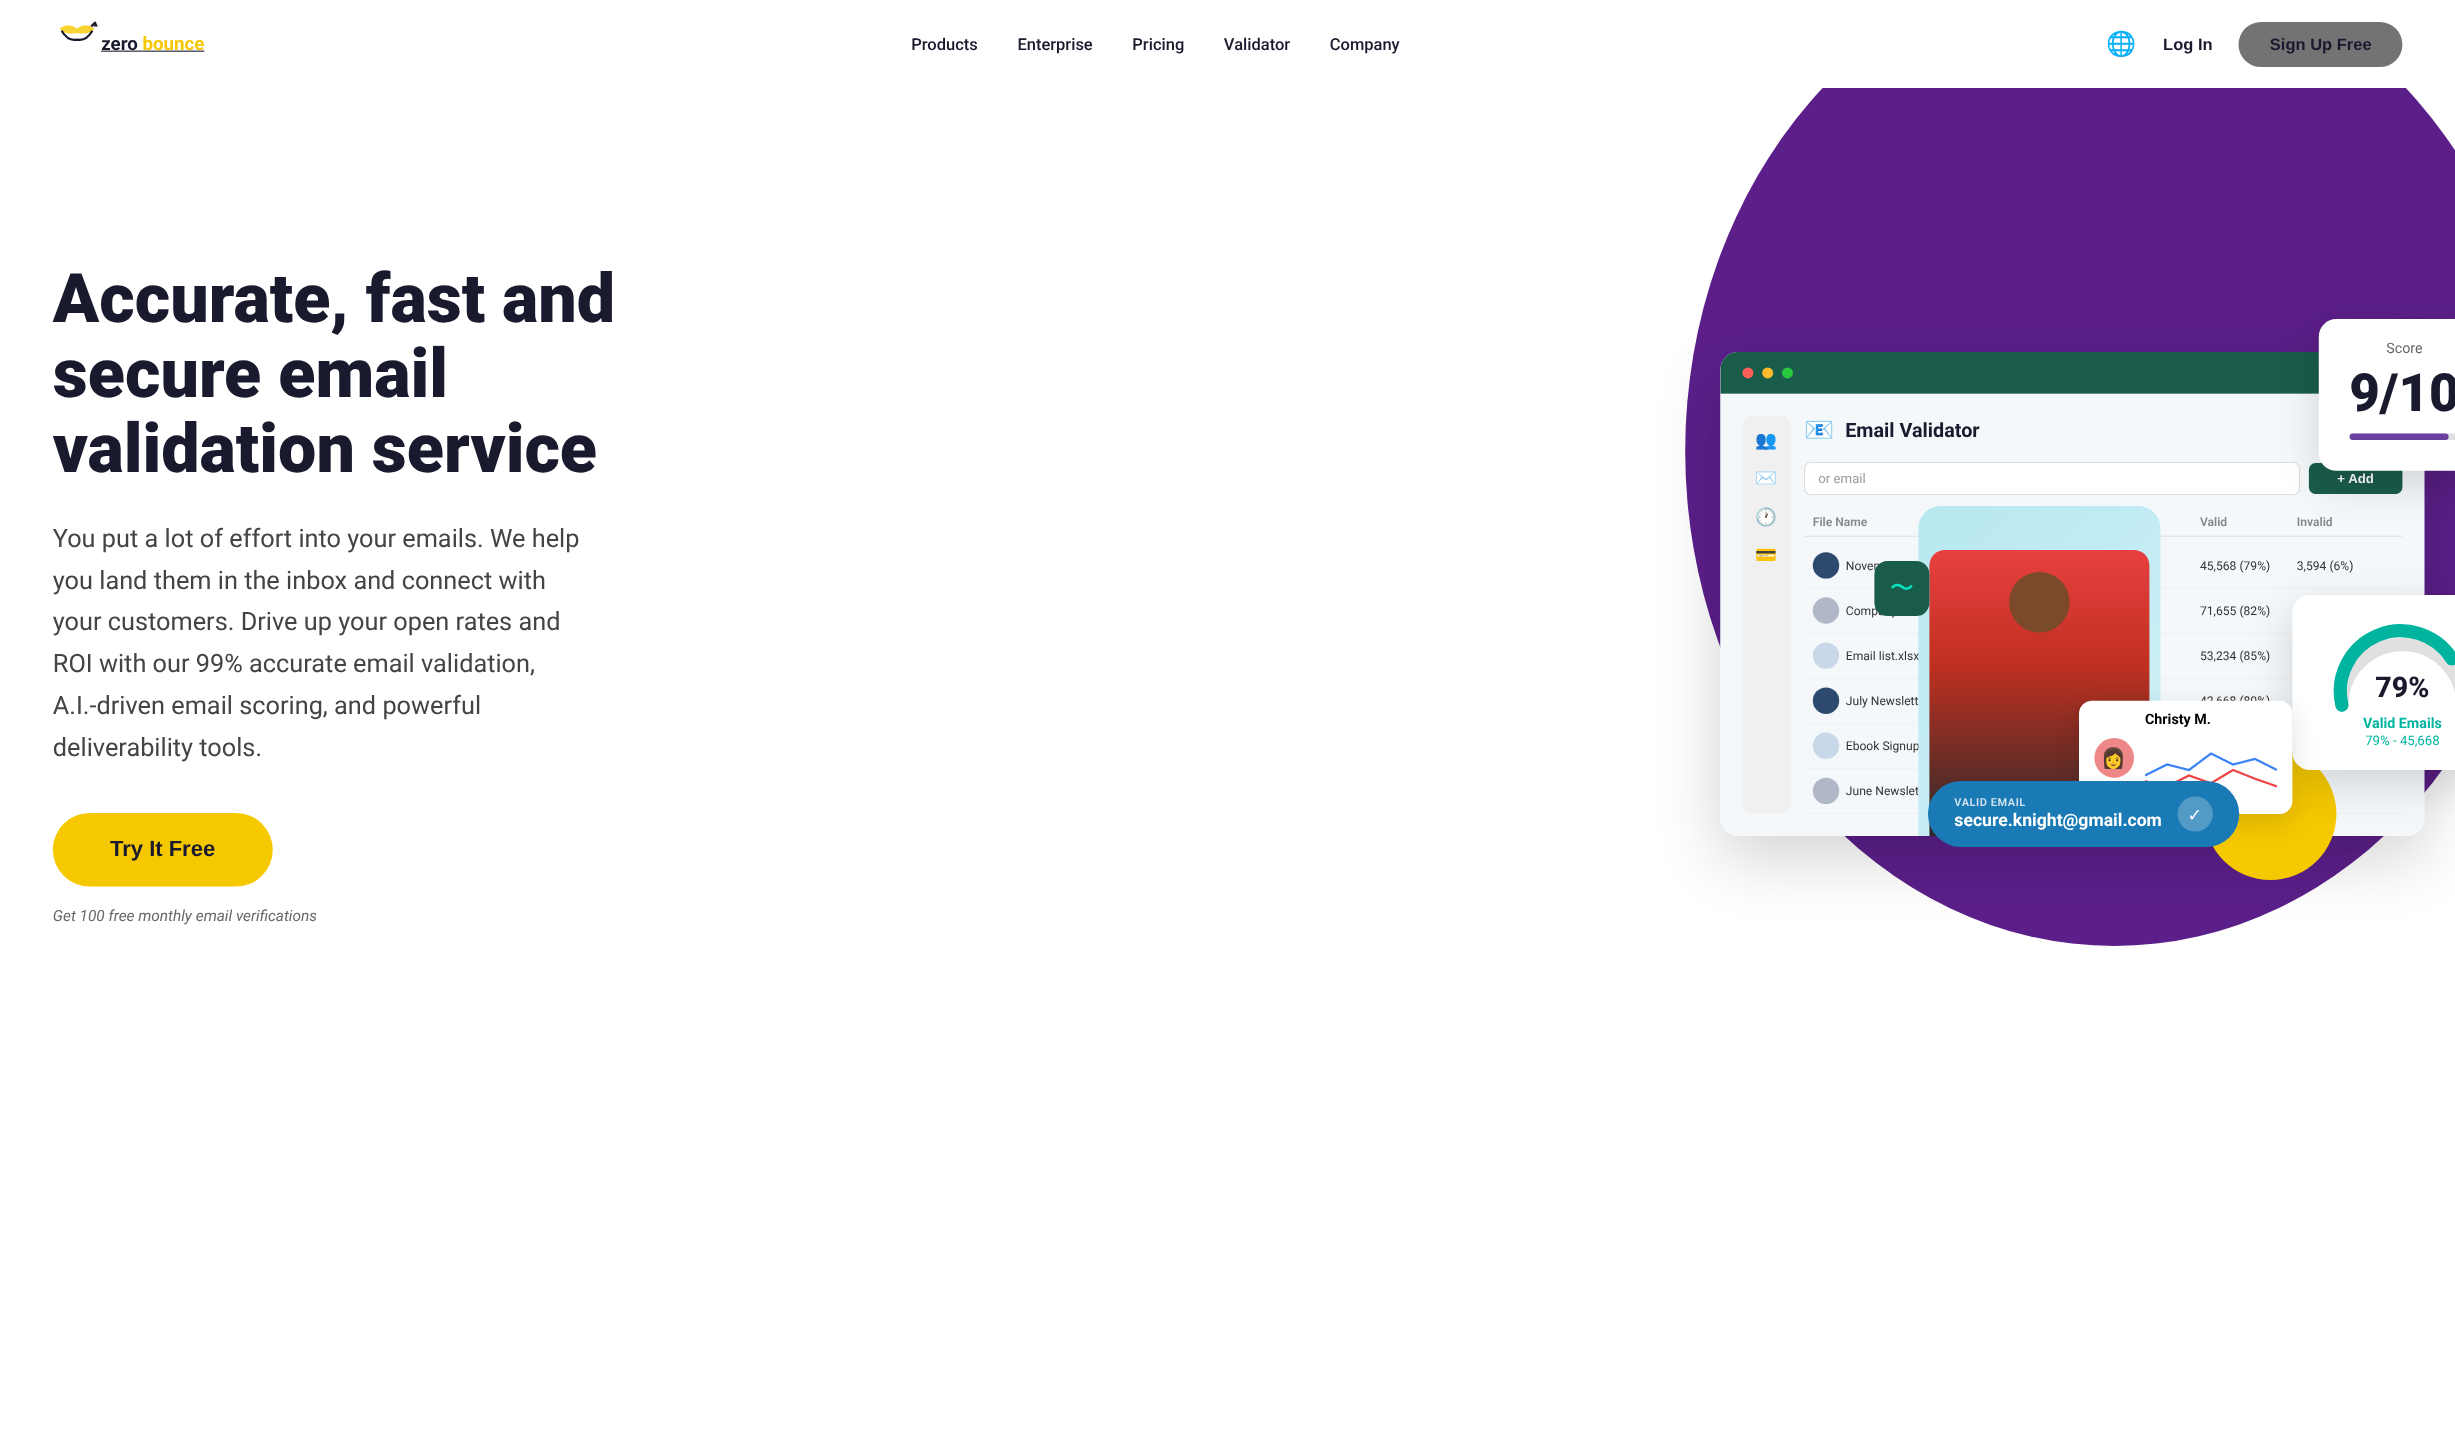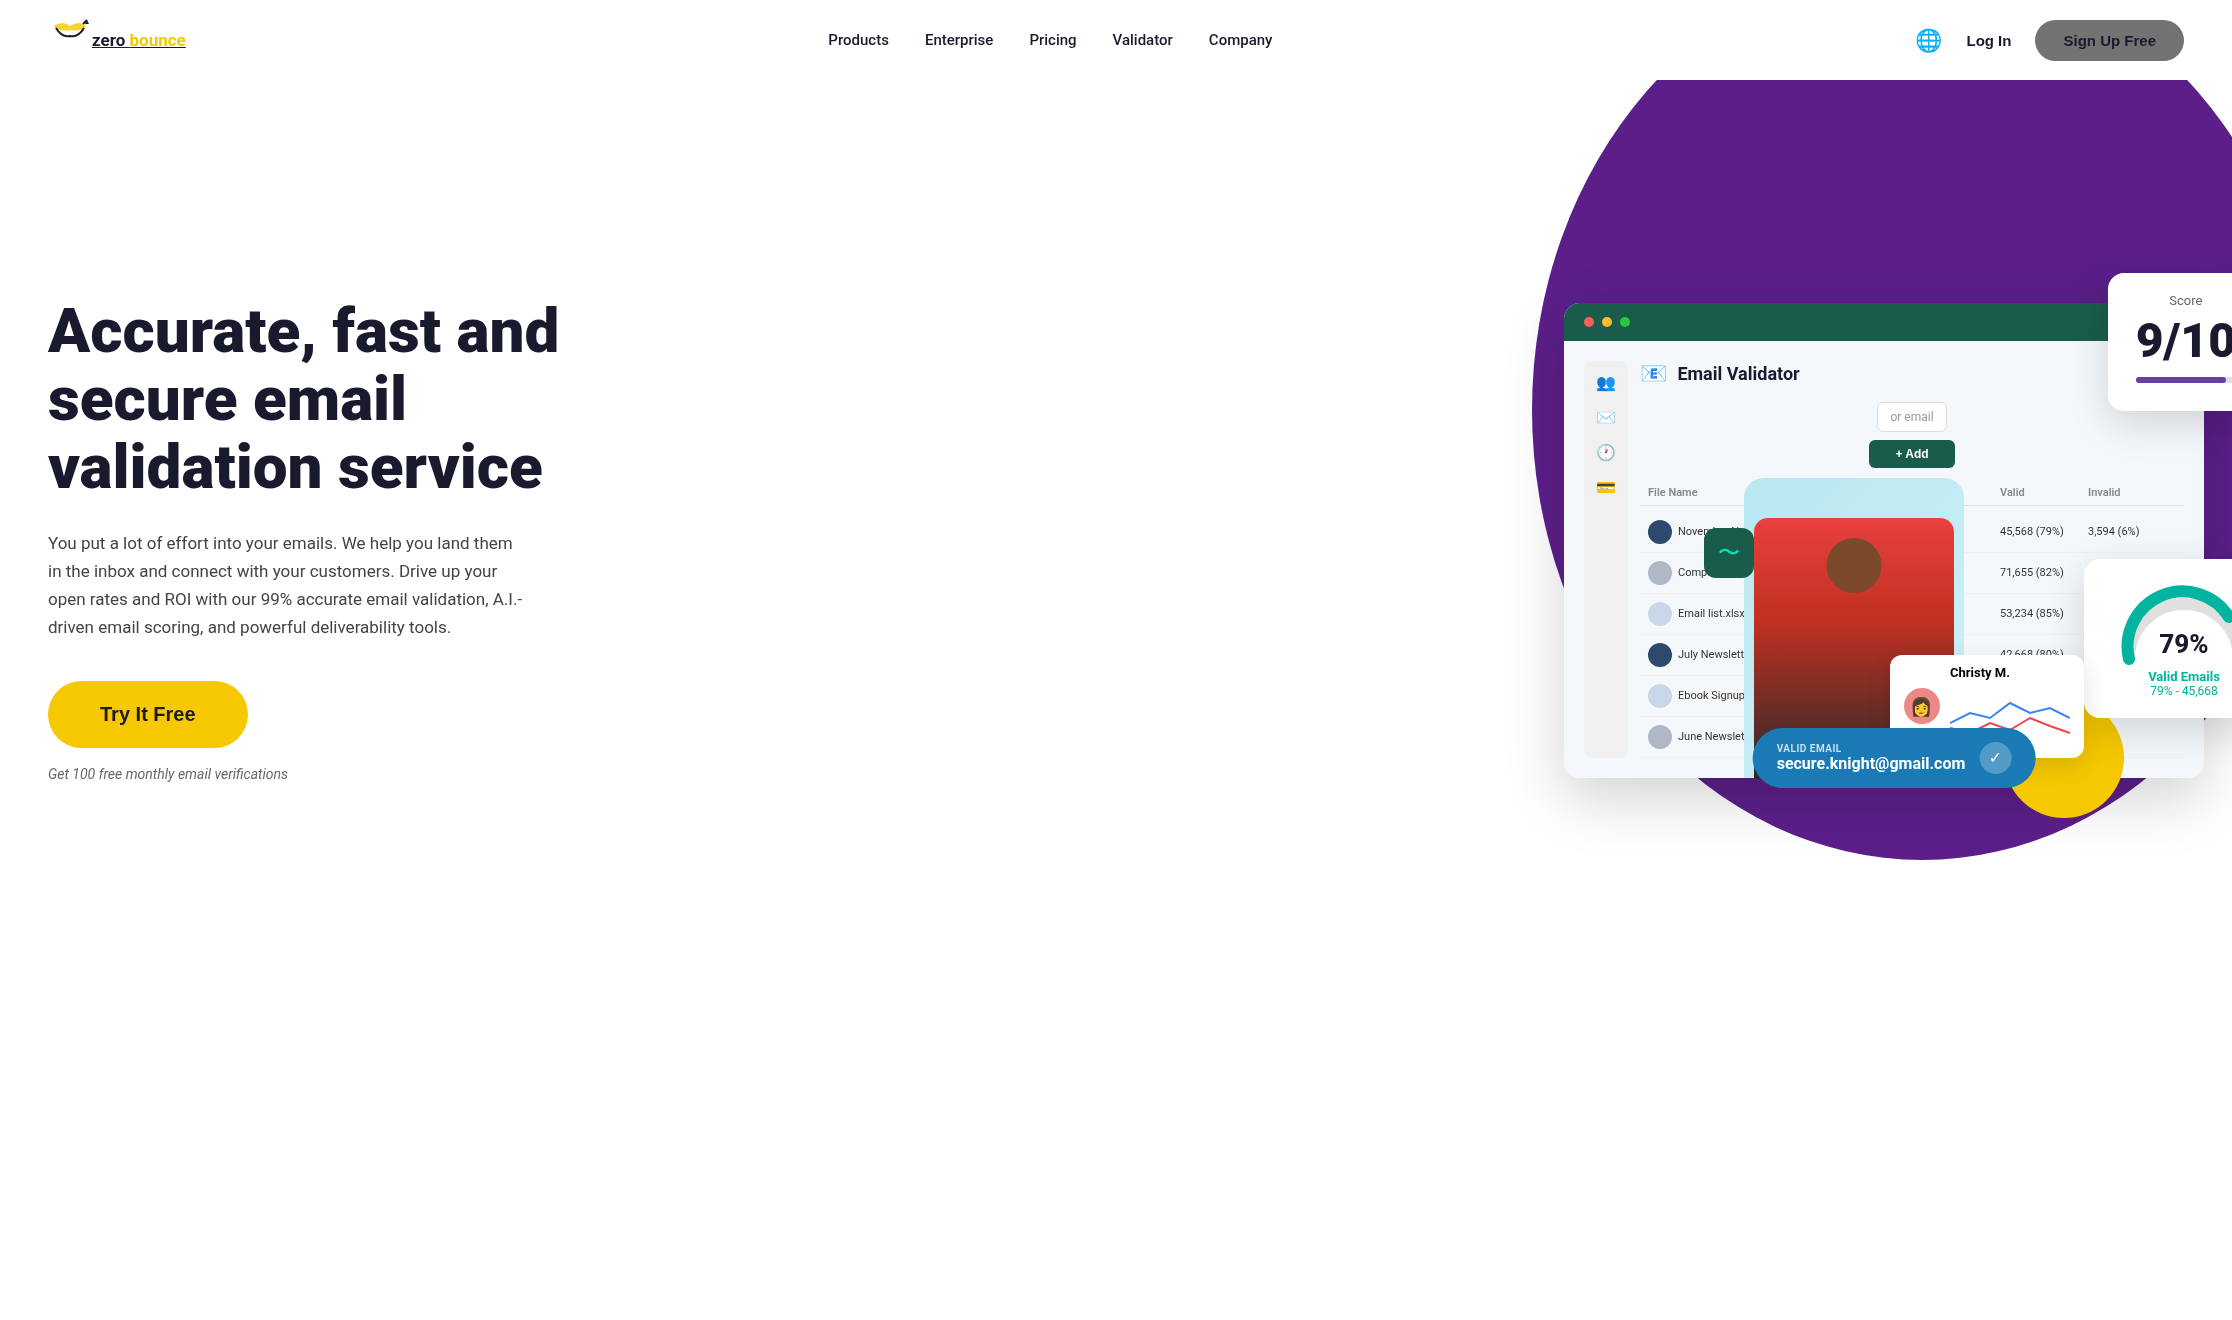--- a/index.html
+++ b/index.html
@@ -34,21 +34,21 @@
     .hero {
       display: flex; align-items: center; justify-content: space-between;
       padding: 40px 48px 0 48px; min-height: 880px; position: relative; overflow: hidden;
     }
     .hero-left { max-width: 560px; z-index: 5; }
     .hero-left h1 {
       font-size: 62px; font-weight: 900; line-height: 1.1; color: #1a1a2e;
       margin-bottom: 28px;
     }
     .hero-left p {
-      font-size: 17px; line-height: 1.65; color: #444; margin-bottom: 40px;
+      font-size: 23px; line-height: 1.65; color: #444; margin-bottom: 40px;
       max-width: 480px;
     }
     .try-btn {
       background: #f5c800; border: none; border-radius: 40px;
       padding: 22px 52px; font-size: 20px; font-weight: 800;
       color: #1a1a2e; cursor: pointer; display: inline-block; margin-bottom: 16px;
     }
     .free-note { font-size: 14px; color: #666; font-style: italic; }
 
     
@@ -192,21 +192,20 @@
     .yellow-blob {
       position: absolute; bottom: -40px; right: 120px;
       width: 120px; height: 120px;
       background: #f5c800; border-radius: 50%; z-index: 3;
     }
 
     
     .search-add-row {
       display: flex; align-items: center; gap: 8px;
       margin-bottom: 12px;
-      flex-direction: column;
     }
     .search-box {
       flex: 1; background: #fff; border: 1px solid #ddd; border-radius: 6px;
       padding: 7px 12px; font-size: 12px; color: #999;
     }
     .add-btn {
       background: #1a5c4a; color: #fff; border: none; border-radius: 6px;
       padding: 7px 26px; font-size: 12px; font-weight: 700; cursor: pointer;
     }
   </style>

